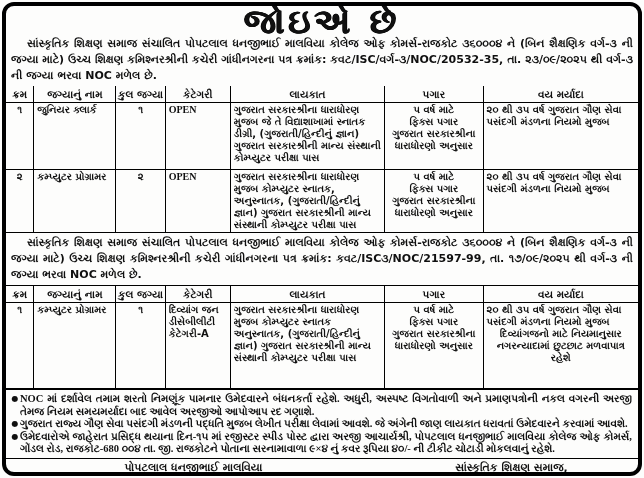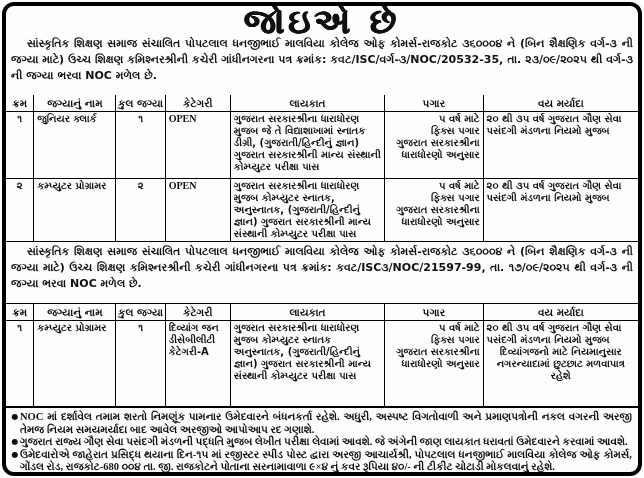--- a/index.html
+++ b/index.html
@@ -23,29 +23,29 @@
   }
   .intro {
     font-size: 11px; line-height: 16px; text-align: justify;
     padding: 1px 5px 2px 5px;
   }
   .intro .ind { display:inline-block; width:16px; }
   table { width: 100%; border-collapse: collapse; table-layout: fixed; }
   td, th { border: 1.6px solid #000; font-size: 10px; line-height: 12px;
            padding: 1px 3px; vertical-align: top; overflow: hidden; }
   th { text-align: center; font-size: 10.5px; padding: 2px 1px; }
-  table { border-left: none; border-right: none; margin-top: 9px; }
+  table { border-left: none; border-right: none; }
   td:first-child, th:first-child { border-left: none; }
   td:last-child, th:last-child { border-right: none; }
   tr:first-child th { border-top: none; }
   .t-top td, .t-top th { border-top: none; }
   .center { text-align: center; }
   .cat-open { font-family: "Liberation Serif", serif; font-size: 10px; font-weight: bold; }
   .u { }
-  .pay-cell { text-align: right; }
+  .pay-cell { text-align: center; }
   .age-extra { text-align: center; }
   .midline { border-top: 1.6px solid #000; }
   .notes { border-top: 1.6px solid #000; padding: 3px 6px 2px 4px; }
   .note-item { display: flex; font-size: 10.5px; line-height: 12.5px; text-align: justify; }
   .note-item .dot { flex: 0 0 10px; font-size: 8px; line-height: 12.5px; text-align:center; }
   .note-item .txt { flex: 1; font-family: Liberation Serif, serif; }
   .footer { border-top: 1.6px solid #000; position: relative; flex: 1; min-height: 52px; }
   .sig { position: absolute; top: 2px; text-align: center; font-size: 11px; line-height: 13.5px; }
   .sig-principal { left: 80px; width: 215px; }
   .sig-president  { left: 398px; width: 215px; }

